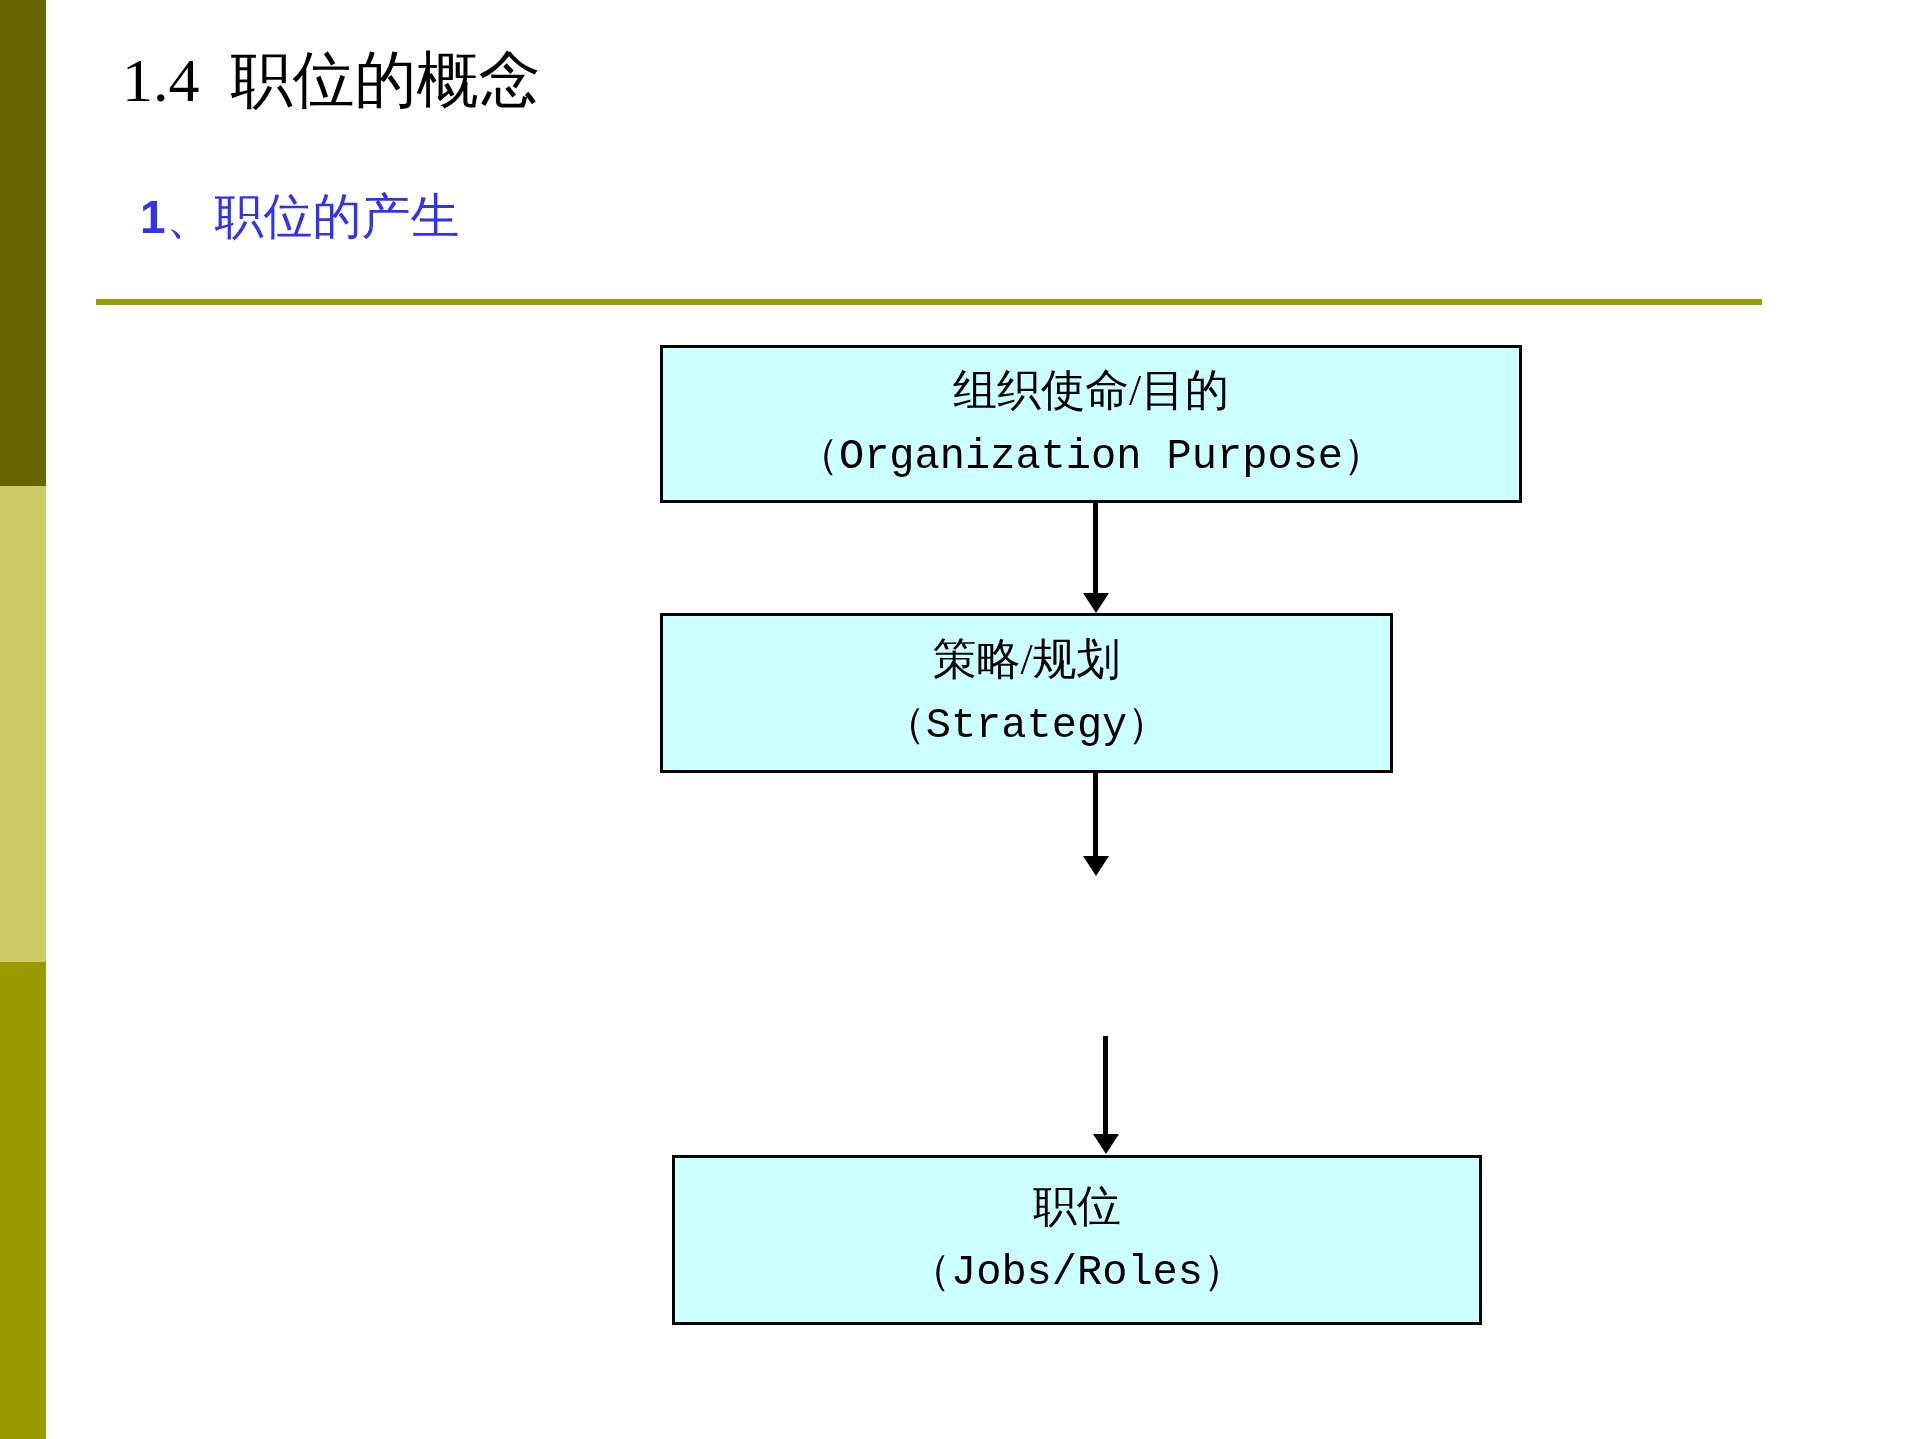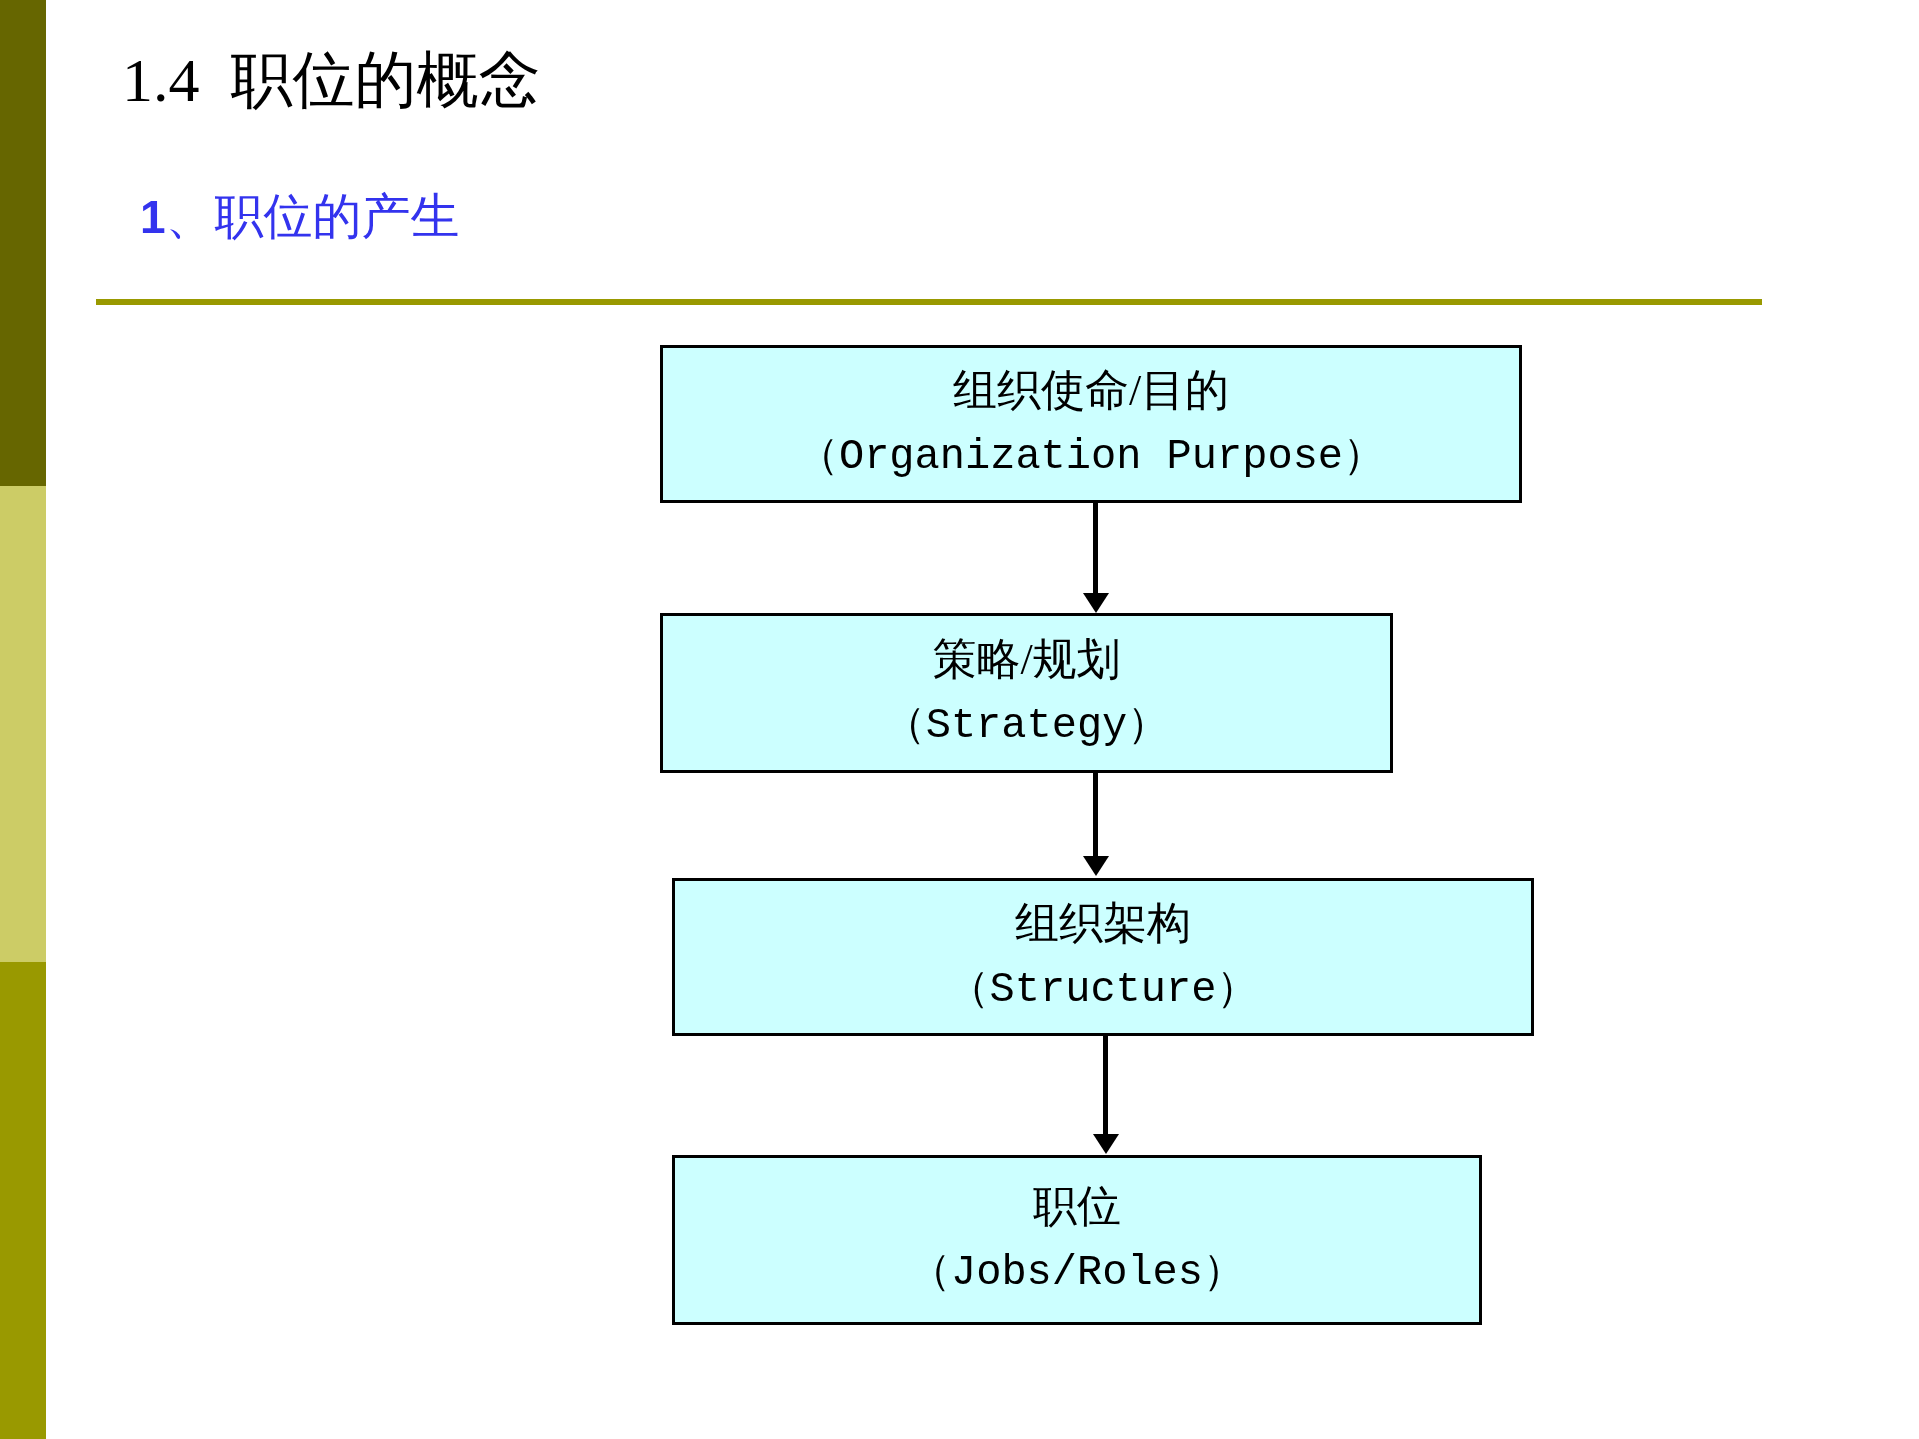--- a/index.html
+++ b/index.html
@@ -161,24 +161,20 @@
 
     <div class="arrow arrow-1"></div>
 
     <div class="node node-2">
       <div class="cn">策略/规划</div>
       <div class="en">（Strategy）</div>
     </div>
 
     <div class="arrow arrow-2"></div>
 
-    <div class="node node-3">
-      <div class="cn">组织架构</div>
-      <div class="en">（Structure）</div>
-    </div>
 
     <div class="arrow arrow-3"></div>
 
     <div class="node node-4">
       <div class="cn">职位</div>
       <div class="en">（Jobs/Roles）</div>
     </div>
 
   </div>
 

